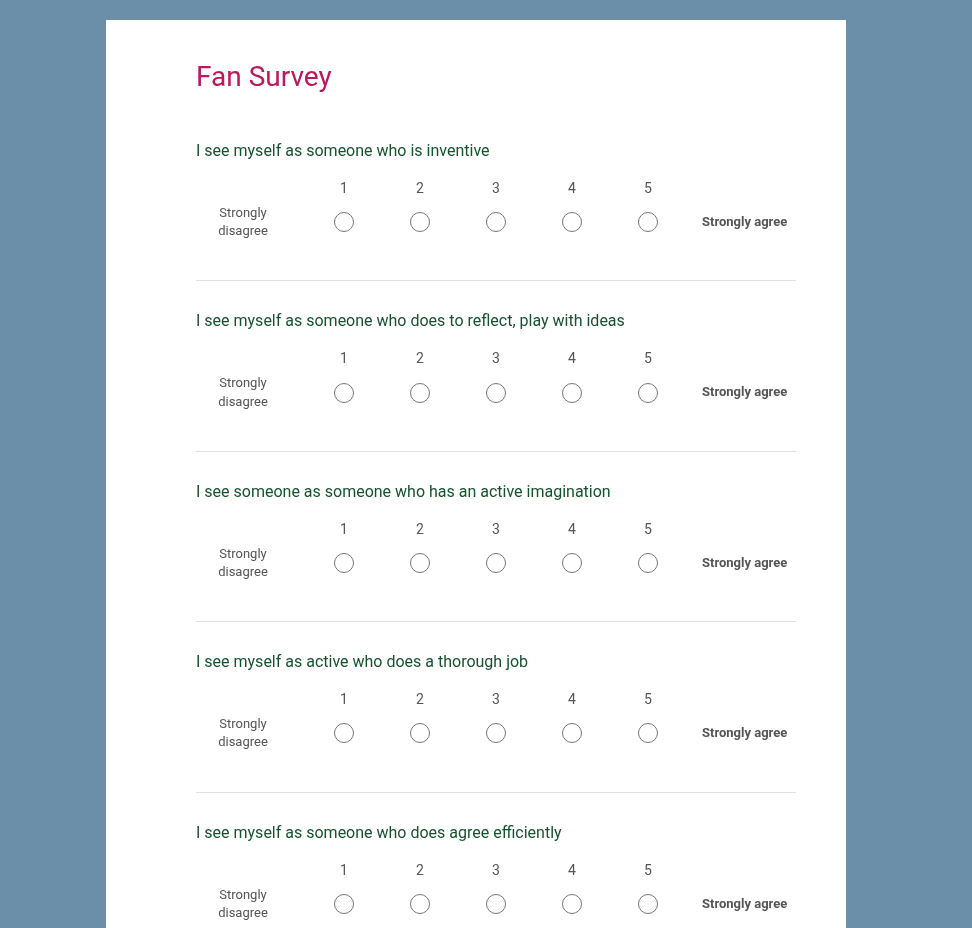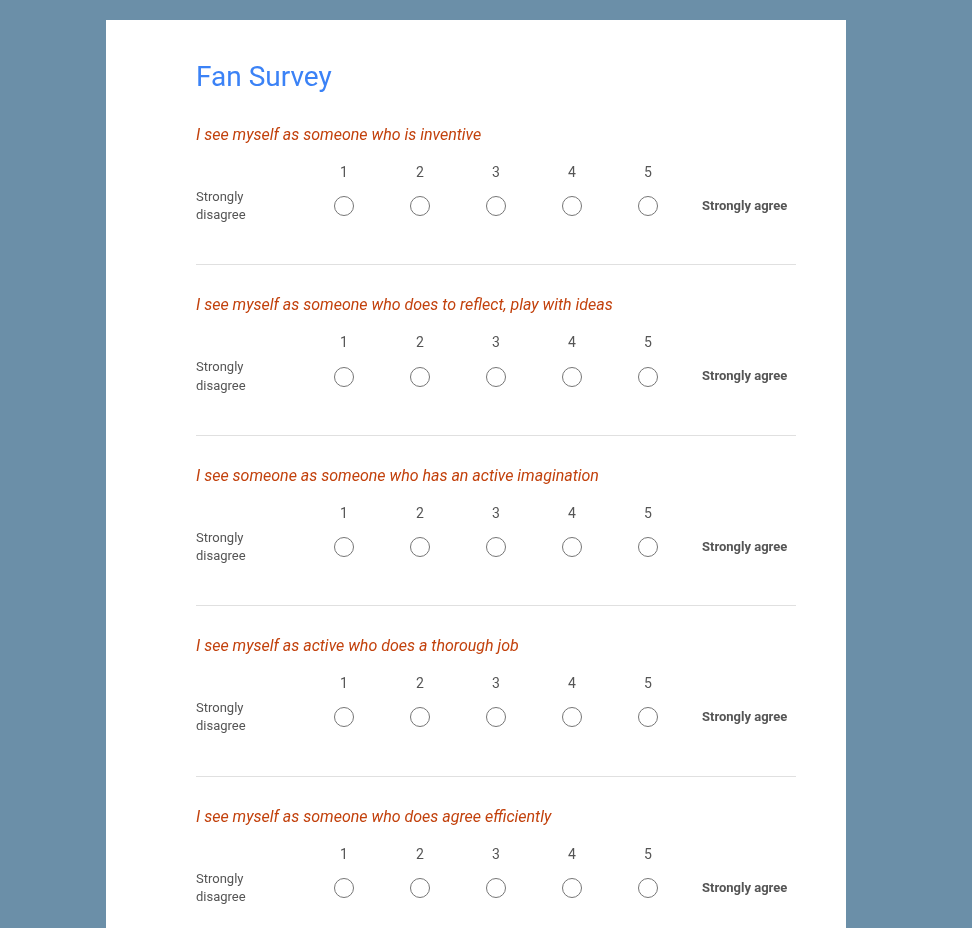--- a/index.html
+++ b/index.html
@@ -22,34 +22,33 @@
       width: 740px;
       min-height: 900px;
       padding: 40px 50px 60px 90px;
       position: relative;
       left: -10px;
     }
 
     .survey-title {
       font-size: 28px;
       font-weight: 400;
-      color: #3b82f6;
-      margin-bottom: 32px;
+      color: #be185d;
+      margin-bottom: 48px;
     }
 
     .question-block {
       margin-bottom: 40px;
     }
 
     .question-text {
       font-size: 16px;
-      color: #c2410c;
+      color: #14532d;
       margin-bottom: 20px;
       font-weight: 400;
-      font-style: italic;
     }
 
     .rating-numbers-row {
       display: flex;
       align-items: center;
       margin-bottom: 8px;
     }
 
     .label-spacer {
       width: 110px;
@@ -78,21 +77,21 @@
       display: flex;
       align-items: center;
     }
 
     .strongly-disagree-label {
       width: 110px;
       flex-shrink: 0;
       font-size: 13px;
       color: #555;
       line-height: 1.4;
-      text-align: left;
+      text-align: center;
       padding-right: 16px;
     }
 
     .radio-group {
       display: flex;
       align-items: center;
       flex: 1;
     }
 
     .radio-wrapper {

